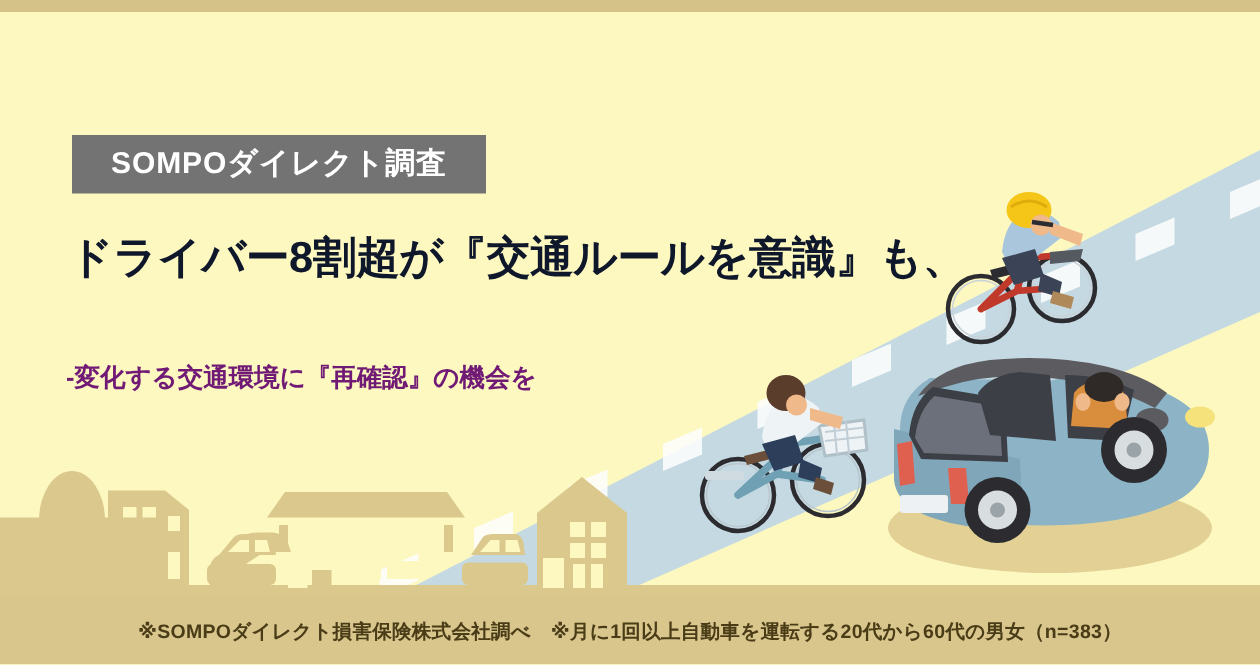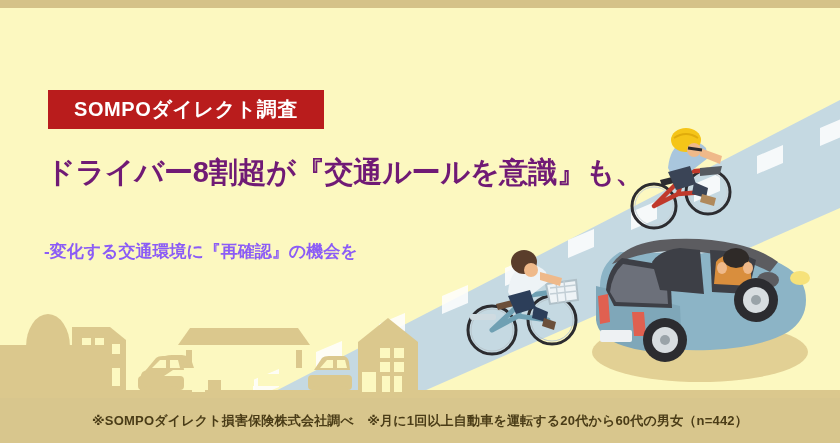--- a/index.html
+++ b/index.html
@@ -21,44 +21,44 @@
 
   
   .road-wrap{position:absolute;left:0;top:8px;width:840px;height:390px;overflow:hidden;}
 
   
   .skyline{position:absolute;left:0;top:300px;width:840px;height:98px;overflow:hidden;}
 
   
   .badge{
     position:absolute;left:48px;top:90px;
-    background:#b91c1c;color:#ffffff;
+    background:#737373;color:#ffffff;
     padding:9px 26px 10px 26px;
     font-size:20px;font-weight:700;letter-spacing:.6px;
     line-height:1;
   }
 
   
   .headline{
     position:absolute;left:46px;top:152px;width:600px;
-    font-size:29px;font-weight:700;color:#701a75;line-height:1.38;
+    font-size:29px;font-weight:700;color:#0f172a;line-height:1.38;
     letter-spacing:-.2px;
   }
   .hl-line{position:relative;white-space:nowrap;}
   .mark{position:relative;display:inline-block;}
   .mark::before{
     content:"";position:absolute;left:-3px;right:-5px;bottom:1px;height:13px;
     background:#ffe92e;z-index:-1;
     transform:skewX(-12deg);
   }
   .mark > span{position:relative;z-index:1;}
 
   .subhead{
     position:absolute;left:44px;top:240px;
-    font-size:17px;font-weight:700;color:#8b5cf6;white-space:nowrap;letter-spacing:0;
+    font-size:17px;font-weight:700;color:#701a75;white-space:nowrap;letter-spacing:0;
   }
 
   .art{position:absolute;left:0;top:0;width:840px;height:443px;pointer-events:none;}
 </style>
 </head>
 <body>
 
 <div id="stage">
 
   <div class="road-wrap">
@@ -250,21 +250,21 @@
         <ellipse cx="686" cy="140" rx="15" ry="12" fill="#f5c518"></ellipse>
         <path d="M674 138 Q686 130 698 138" stroke="#e0ac0c" stroke-width="2" fill="none"></path>
         <ellipse cx="694" cy="150" rx="7" ry="7" fill="#efb98a"></ellipse>
         <path d="M688 148 L702 150" stroke="#2c2c30" stroke-width="3"></path>
       </g>
     </g>
   </svg>
 
   <div class="band-top"></div>
   <div class="band-bottom"></div>
-  <div class="footer-note">※SOMPOダイレクト損害保険株式会社調べ　※月に1回以上自動車を運転する20代から60代の男女（n=442）</div>
+  <div class="footer-note">※SOMPOダイレクト損害保険株式会社調べ　※月に1回以上自動車を運転する20代から60代の男女（n=383）</div>
 
   <div class="badge">SOMPOダイレクト調査</div>
 
   <div class="headline">
     <div class="hl-line"><span>ドライバー8割超が</span><span class="mark"><span>『交通ルールを意識』</span></span><span>も、</span></div>
   </div>
 
   <div class="subhead">-変化する交通環境に『再確認』の機会を</div>
 
 </div>

